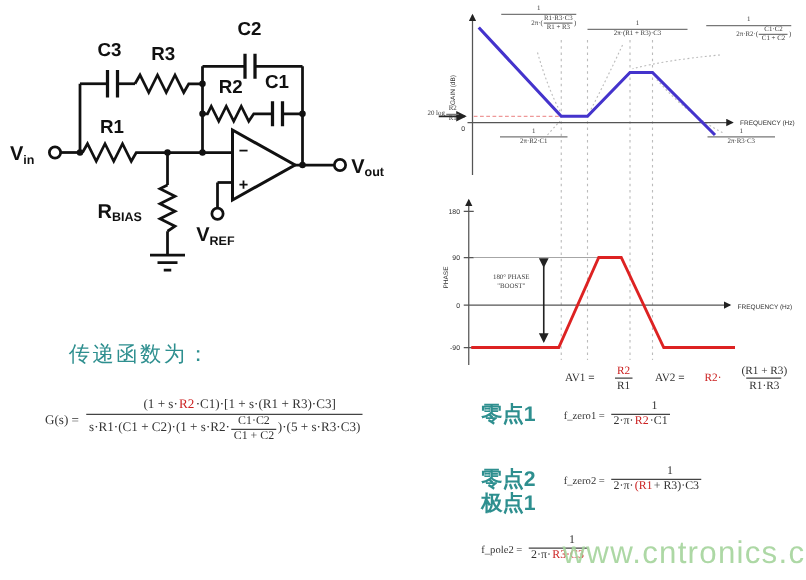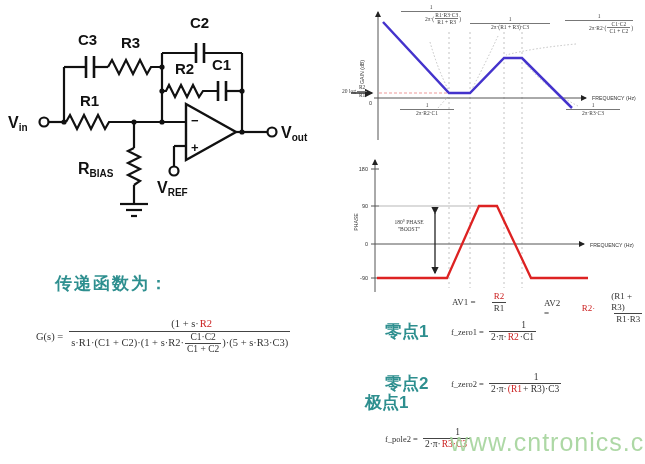--- a/index.html
+++ b/index.html
@@ -8,21 +8,21 @@
   .abs{position:absolute;}
   svg text{font-family:"Liberation Sans",sans-serif;}
   
   .frac{display:inline-flex;flex-direction:column;align-items:center;vertical-align:middle;line-height:1.2;}
   .frac .den{border-top:1px solid #444;padding:0 2px;}
   .frow{display:inline-flex;align-items:center;gap:1px;padding-left:24px;}
   
   .tiny{font-size:5.5px;color:#3a3a3a;font-family:"Liberation Serif",serif;text-align:center;line-height:1.25;}
   .tiny .den{border-top:1px solid #777;}
   
-  .tf-head{font-size:17px;font-weight:bold;color:var(--teal);letter-spacing:2px;}
+  .tf-head{font-size:17px;font-weight:normal;color:var(--teal);letter-spacing:2px;}
   .math{font-family:"Liberation Serif",serif;color:#333;}
   .red{color:var(--red);}
   .gseq{display:flex;align-items:center;gap:6px;font-size:10.5px;}
   .gseq .frac{font-size:10.5px;}
   .gseq .inner{font-size:9.5px;}
   
   .zp-row{position:absolute;display:flex;align-items:center;gap:12px;}
   .zp-label{font-size:17px;font-weight:bold;color:var(--teal);width:54px;}
   .zp-math{display:flex;align-items:center;gap:5px;font-size:9.5px;}
   .zp-name{font-family:Liberation Serif, serif;font-size:8.5px;color:#333;}
@@ -205,40 +205,41 @@
     <div>"BOOST"</div>
   </div>
 
   <div class="abs tf-head" style="left:55px;top:272px">传递函数为：</div>
   <div class="abs math gseq" style="left:36px;top:318px">
     <span>G(s) =</span>
     <span class="frac">
       <span class="frow">
         <span>(1 + s·</span>
           <span class="red">R2</span>
+          <span>·C1)·[1 + s·(R1 + R3)·C3]</span>
       </span>
       <span class="den frow">
         <span>s·R1·(C1 + C2)·(1 + s·R2·</span>
         <span class="frac inner">
             <span>C1·C2</span>
             <span class="den">C1 + C2</span>
           </span>
         <span>)·(5 + s·R3·C3)</span>
       </span>
     </span>
   </div>
 
   <div class="abs math av" style="left:452px;top:291px">
     <span>AV1 =</span>
     <span class="frac">
         <span class="red">R2</span>
         <span class="den">R1</span>
       </span>
   </div>
-  <div class="abs math av" style="left:544px;top:291px">
+  <div class="abs math av" style="left:524px;top:291px">
     <span>AV2 =</span>
     <span class="red">R2·</span>
     <span class="frac">
         <span>(R1 + R3)</span>
         <span class="den">R1·R3</span>
       </span>
   </div>
 
   <div class="zp-row" style="left:385px;top:320px">
     <span class="zp-label">零点1</span>
@@ -269,21 +270,21 @@
             <span></span>
           </span>
       <span class="den frow">
             <span>2·π·</span>
             <span class="red">(R1</span>
             <span> + R3)·C3</span>
           </span>
         </span>
     </span>
   </div>
-  <div class="zp-row" style="left:365px;top:391px">
+  <div class="zp-row" style="left:385px;top:391px">
     <span class="zp-label">极点1</span>
   </div>
   <div class="zp-row" style="left:385px;top:427px">
     <span class="zp-math math">
         <span class="zp-name">f_pole2 =</span>
       <span class="frac">
           <span class="frow">
             <span>1</span>
             <span class="red"></span>
             <span></span>

